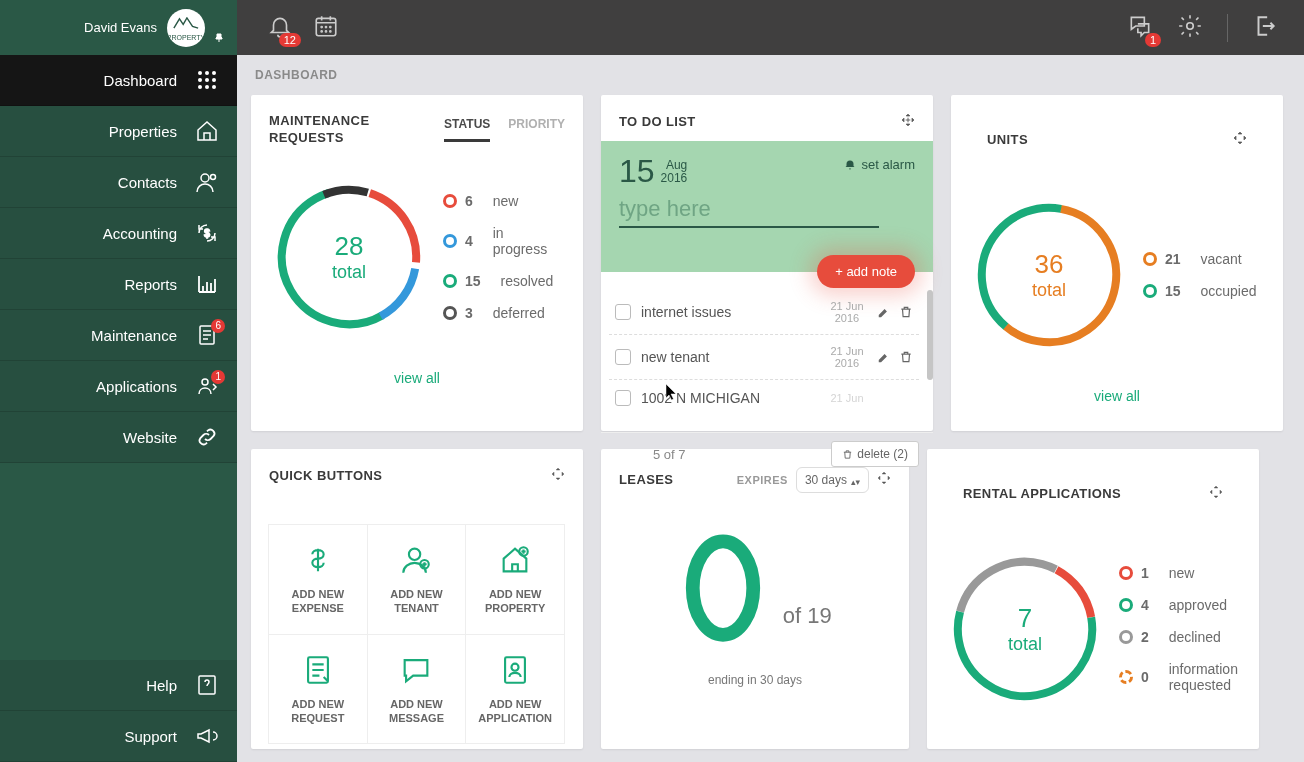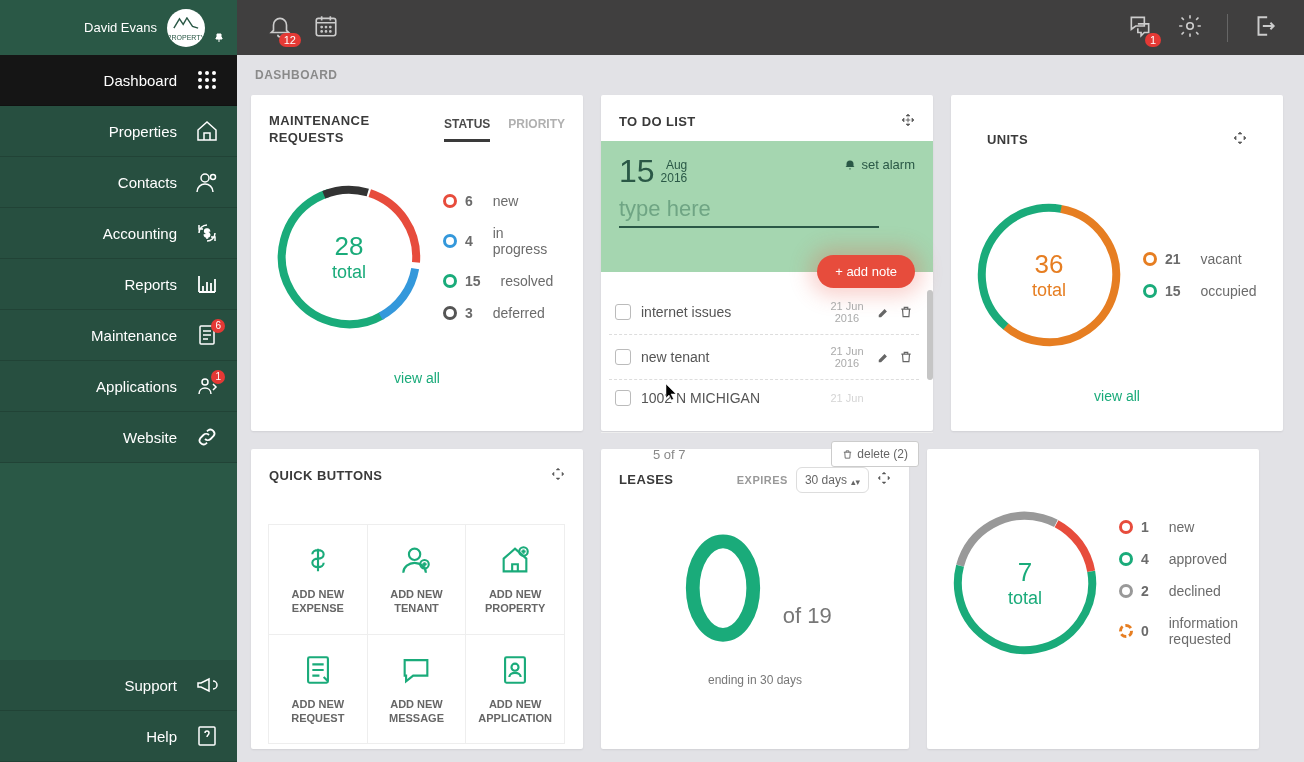--- a/index.html
+++ b/index.html
@@ -237,33 +237,33 @@
   <div class="nav-item dim">
     <span>Website</span>
     <span class="nav-icon">
         <svg viewBox="0 0 24 24" fill="none" stroke="#fff" stroke-width="1.8">
           <path d="M10 14a4 4 0 005.6 0l3-3a4 4 0 00-5.6-5.6l-1 1M14 10a4 4 0 00-5.6 0l-3 3a4 4 0 005.6 5.6l1-1"></path>
         </svg>
       </span>
   </div>
   <div class="sidebar-bottom">
     <div class="nav-item dim">
-      <span>Support</span>
-      <span class="nav-icon">
-          <svg viewBox="0 0 24 24" fill="none" stroke="#fff" stroke-width="1.5">
-            <path d="M3 10v4h3l8 4V6l-8 4H3zM18 8a4 4 0 010 8"></path>
-          </svg>
-        </span>
-    </div>
-    <div class="nav-item dim">
       <span>Help</span>
       <span class="nav-icon">
           <svg viewBox="0 0 24 24" fill="none" stroke="#fff" stroke-width="1.5">
             <rect x="4" y="3" width="16" height="18" rx="1"></rect>
             <path d="M10 9a2 2 0 114 0c0 2-2 2-2 4M12 17h.01"></path>
+          </svg>
+        </span>
+    </div>
+    <div class="nav-item dim">
+      <span>Support</span>
+      <span class="nav-icon">
+          <svg viewBox="0 0 24 24" fill="none" stroke="#fff" stroke-width="1.5">
+            <path d="M3 10v4h3l8 4V6l-8 4H3zM18 8a4 4 0 010 8"></path>
           </svg>
         </span>
     </div>
   </div>
 </div>
 
 <div class="main">
   <div class="breadcrumb">DASHBOARD</div>
   <div class="cards">
 
@@ -493,20 +493,26 @@
           <svg class="zero-svg" viewBox="0 0 60 80">
               <ellipse cx="30" cy="40" rx="22" ry="34" fill="none" stroke="#1aab7a" stroke-width="10"></ellipse>
             </svg>
           <span class="of-n">of 19</span>
         </div>
         <div class="ending-text">ending in 30 days</div>
       </div>
     </div>
 
     <div class="card card6">
+      <div class="card2-head">
+        <div class="card-title">RENTAL APPLICATIONS</div>
+        <span class="move-icon"><svg width="14" height="14" viewBox="0 0 24 24" fill="#555">
+              <path d="M12 2l3 3H9l3-3zM2 12l3-3v6l-3-3zM22 12l-3 3V9l3 3zM12 22l-3-3h6l-3 3z" stroke="#555"></path>
+            </svg></span>
+      </div>
       <div class="donut-wrap" style="margin-top:36px">
         <div class="donut">
           <svg viewBox="0 0 100 100" width="160" height="160">
             <circle cx="50" cy="50" r="42" fill="none" stroke="#999" stroke-width="5" stroke-dasharray="75 264" transform="rotate(-165 50 50)"></circle>
             <circle cx="50" cy="50" r="42" fill="none" stroke="#e74c3c" stroke-width="5" stroke-dasharray="38 264" transform="rotate(-62 50 50)"></circle>
             <circle cx="50" cy="50" r="42" fill="none" stroke="#1aab7a" stroke-width="5" stroke-dasharray="150 264" transform="rotate(-10 50 50)"></circle>
           </svg>
           <div class="donut-center">
             <span class="donut-num">7</span>
             <span class="donut-label">total</span>

